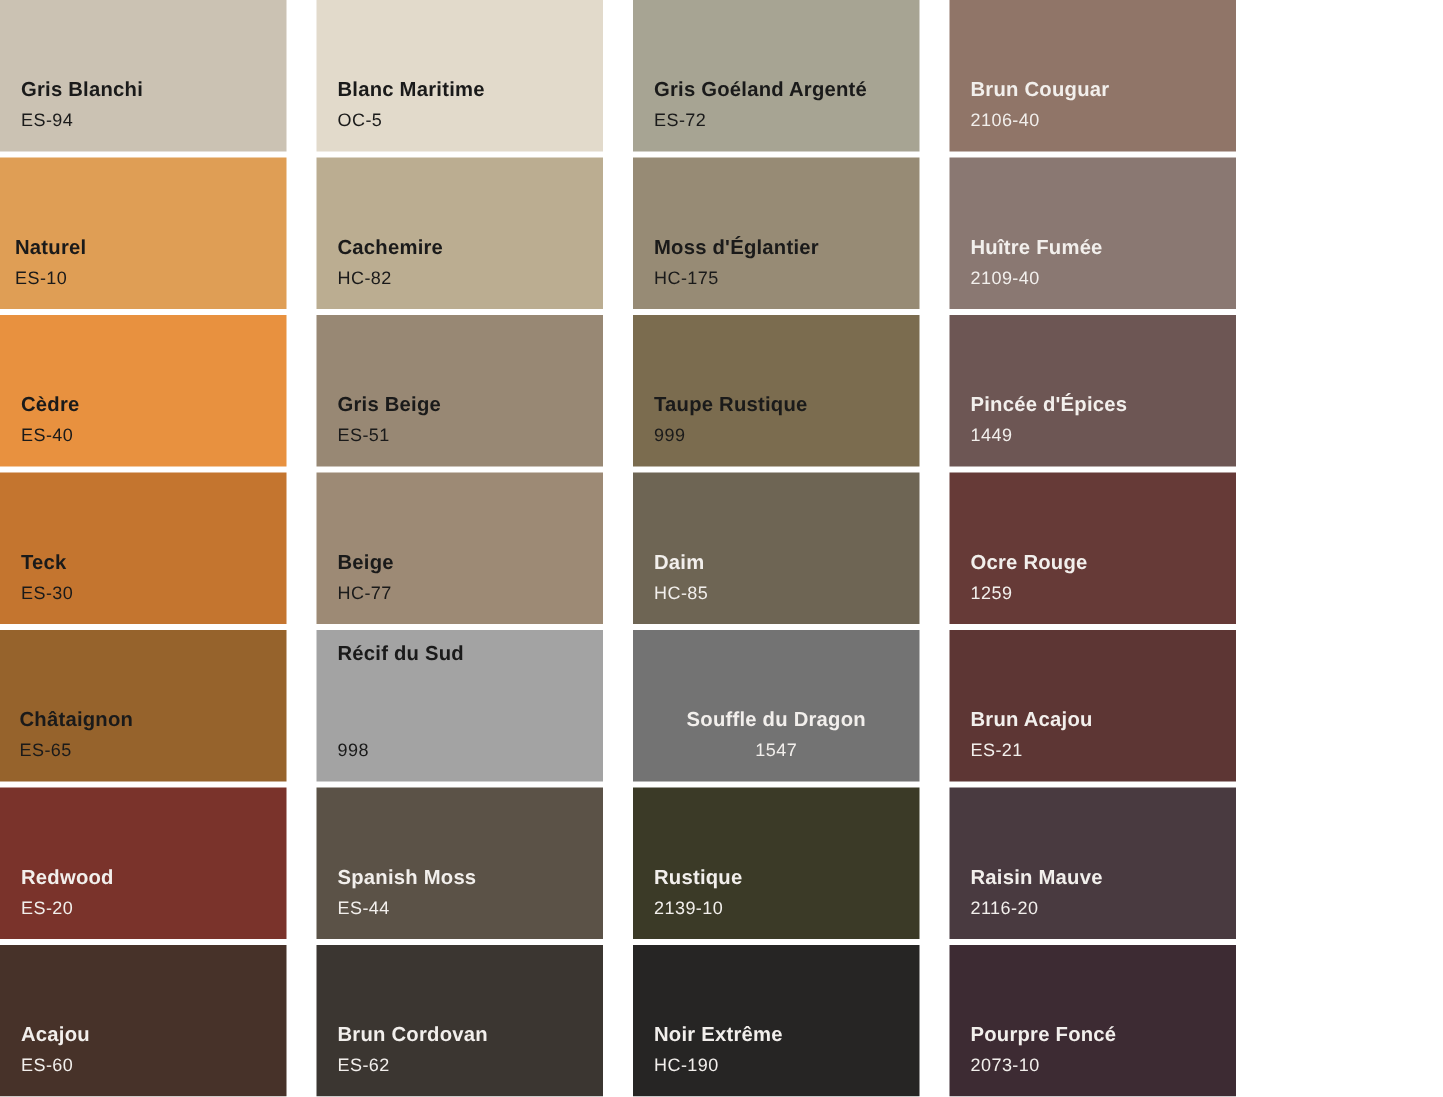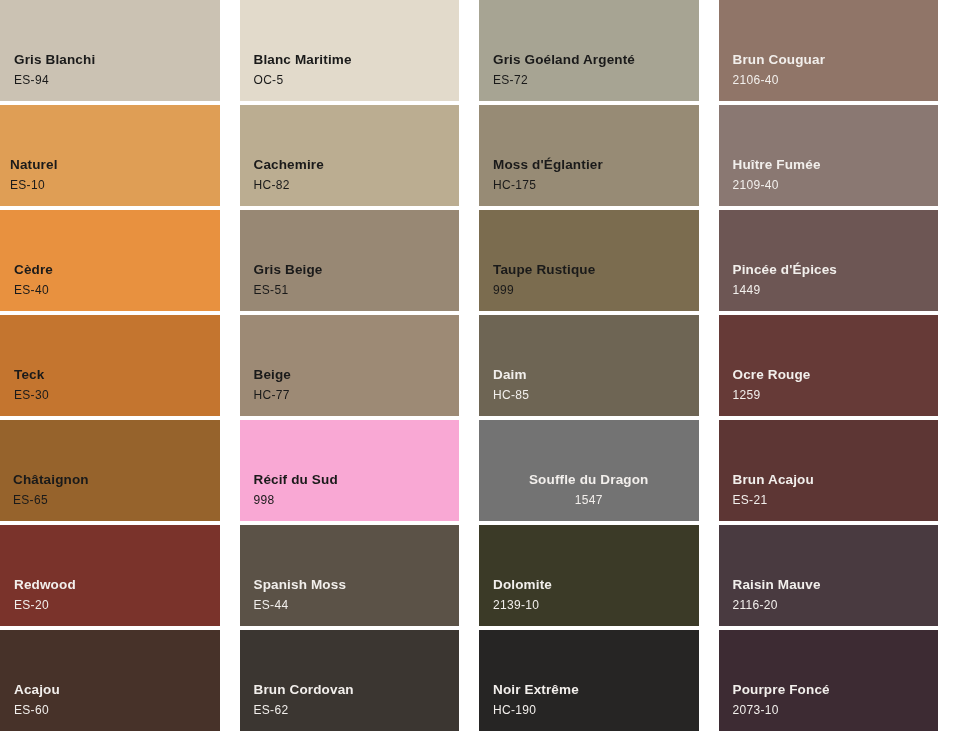--- a/index.html
+++ b/index.html
@@ -13,21 +13,21 @@
     overflow: hidden;
     font-family: "Liberation Sans", sans-serif;
     -webkit-font-smoothing: antialiased;
   }
   #palette-grid {
     display: grid;
     grid-template-columns: repeat(4, 1fr);
     grid-template-rows: repeat(7, 1fr);
     column-gap: 20px;
     row-gap: 4px;
-    width: 938px;
+    width: 824px;
     height: 731px;
     box-sizing: border-box;
   }
   .swatch {
     position: relative;
     box-sizing: border-box;
     padding: 0 14px 14px 14px;
     display: flex;
     flex-direction: column;
     justify-content: flex-end;
@@ -118,42 +118,42 @@
       <div class="swatch-code">HC-85</div>
     </div>
     <div class="swatch text-light" style="background: rgb(102, 58, 55);">
       <div class="swatch-name">Ocre Rouge</div>
       <div class="swatch-code">1259</div>
     </div>
     <div class="swatch text-dark" style="background: rgb(150, 99, 44); padding-left: 13px;">
       <div class="swatch-name">Châtaignon</div>
       <div class="swatch-code">ES-65</div>
     </div>
-    <div class="swatch text-dark" style="background: #f9a8d4;">
+    <div class="swatch text-dark" style="background: #a3a3a3; gap: 44px;">
       <div class="swatch-name">Récif du Sud</div>
       <div class="swatch-code">998</div>
     </div>
     <div class="swatch text-light" style="background: #737373; text-align: center;">
       <div class="swatch-name">Souffle du Dragon</div>
       <div class="swatch-code">1547</div>
     </div>
     <div class="swatch text-light" style="background: rgb(93, 54, 52);">
       <div class="swatch-name">Brun Acajou</div>
       <div class="swatch-code">ES-21</div>
     </div>
     <div class="swatch text-light" style="background: rgb(122, 51, 43);">
       <div class="swatch-name">Redwood</div>
       <div class="swatch-code">ES-20</div>
     </div>
     <div class="swatch text-light" style="background: rgb(91, 82, 71);">
       <div class="swatch-name">Spanish Moss</div>
       <div class="swatch-code">ES-44</div>
     </div>
     <div class="swatch text-light" style="background: rgb(59, 58, 39);">
-      <div class="swatch-name">Dolomite</div>
+      <div class="swatch-name">Rustique</div>
       <div class="swatch-code">2139-10</div>
     </div>
     <div class="swatch text-light" style="background: rgb(73, 58, 64);">
       <div class="swatch-name">Raisin Mauve</div>
       <div class="swatch-code">2116-20</div>
     </div>
     <div class="swatch text-light" style="background: rgb(71, 50, 41);">
       <div class="swatch-name">Acajou</div>
       <div class="swatch-code">ES-60</div>
     </div>

